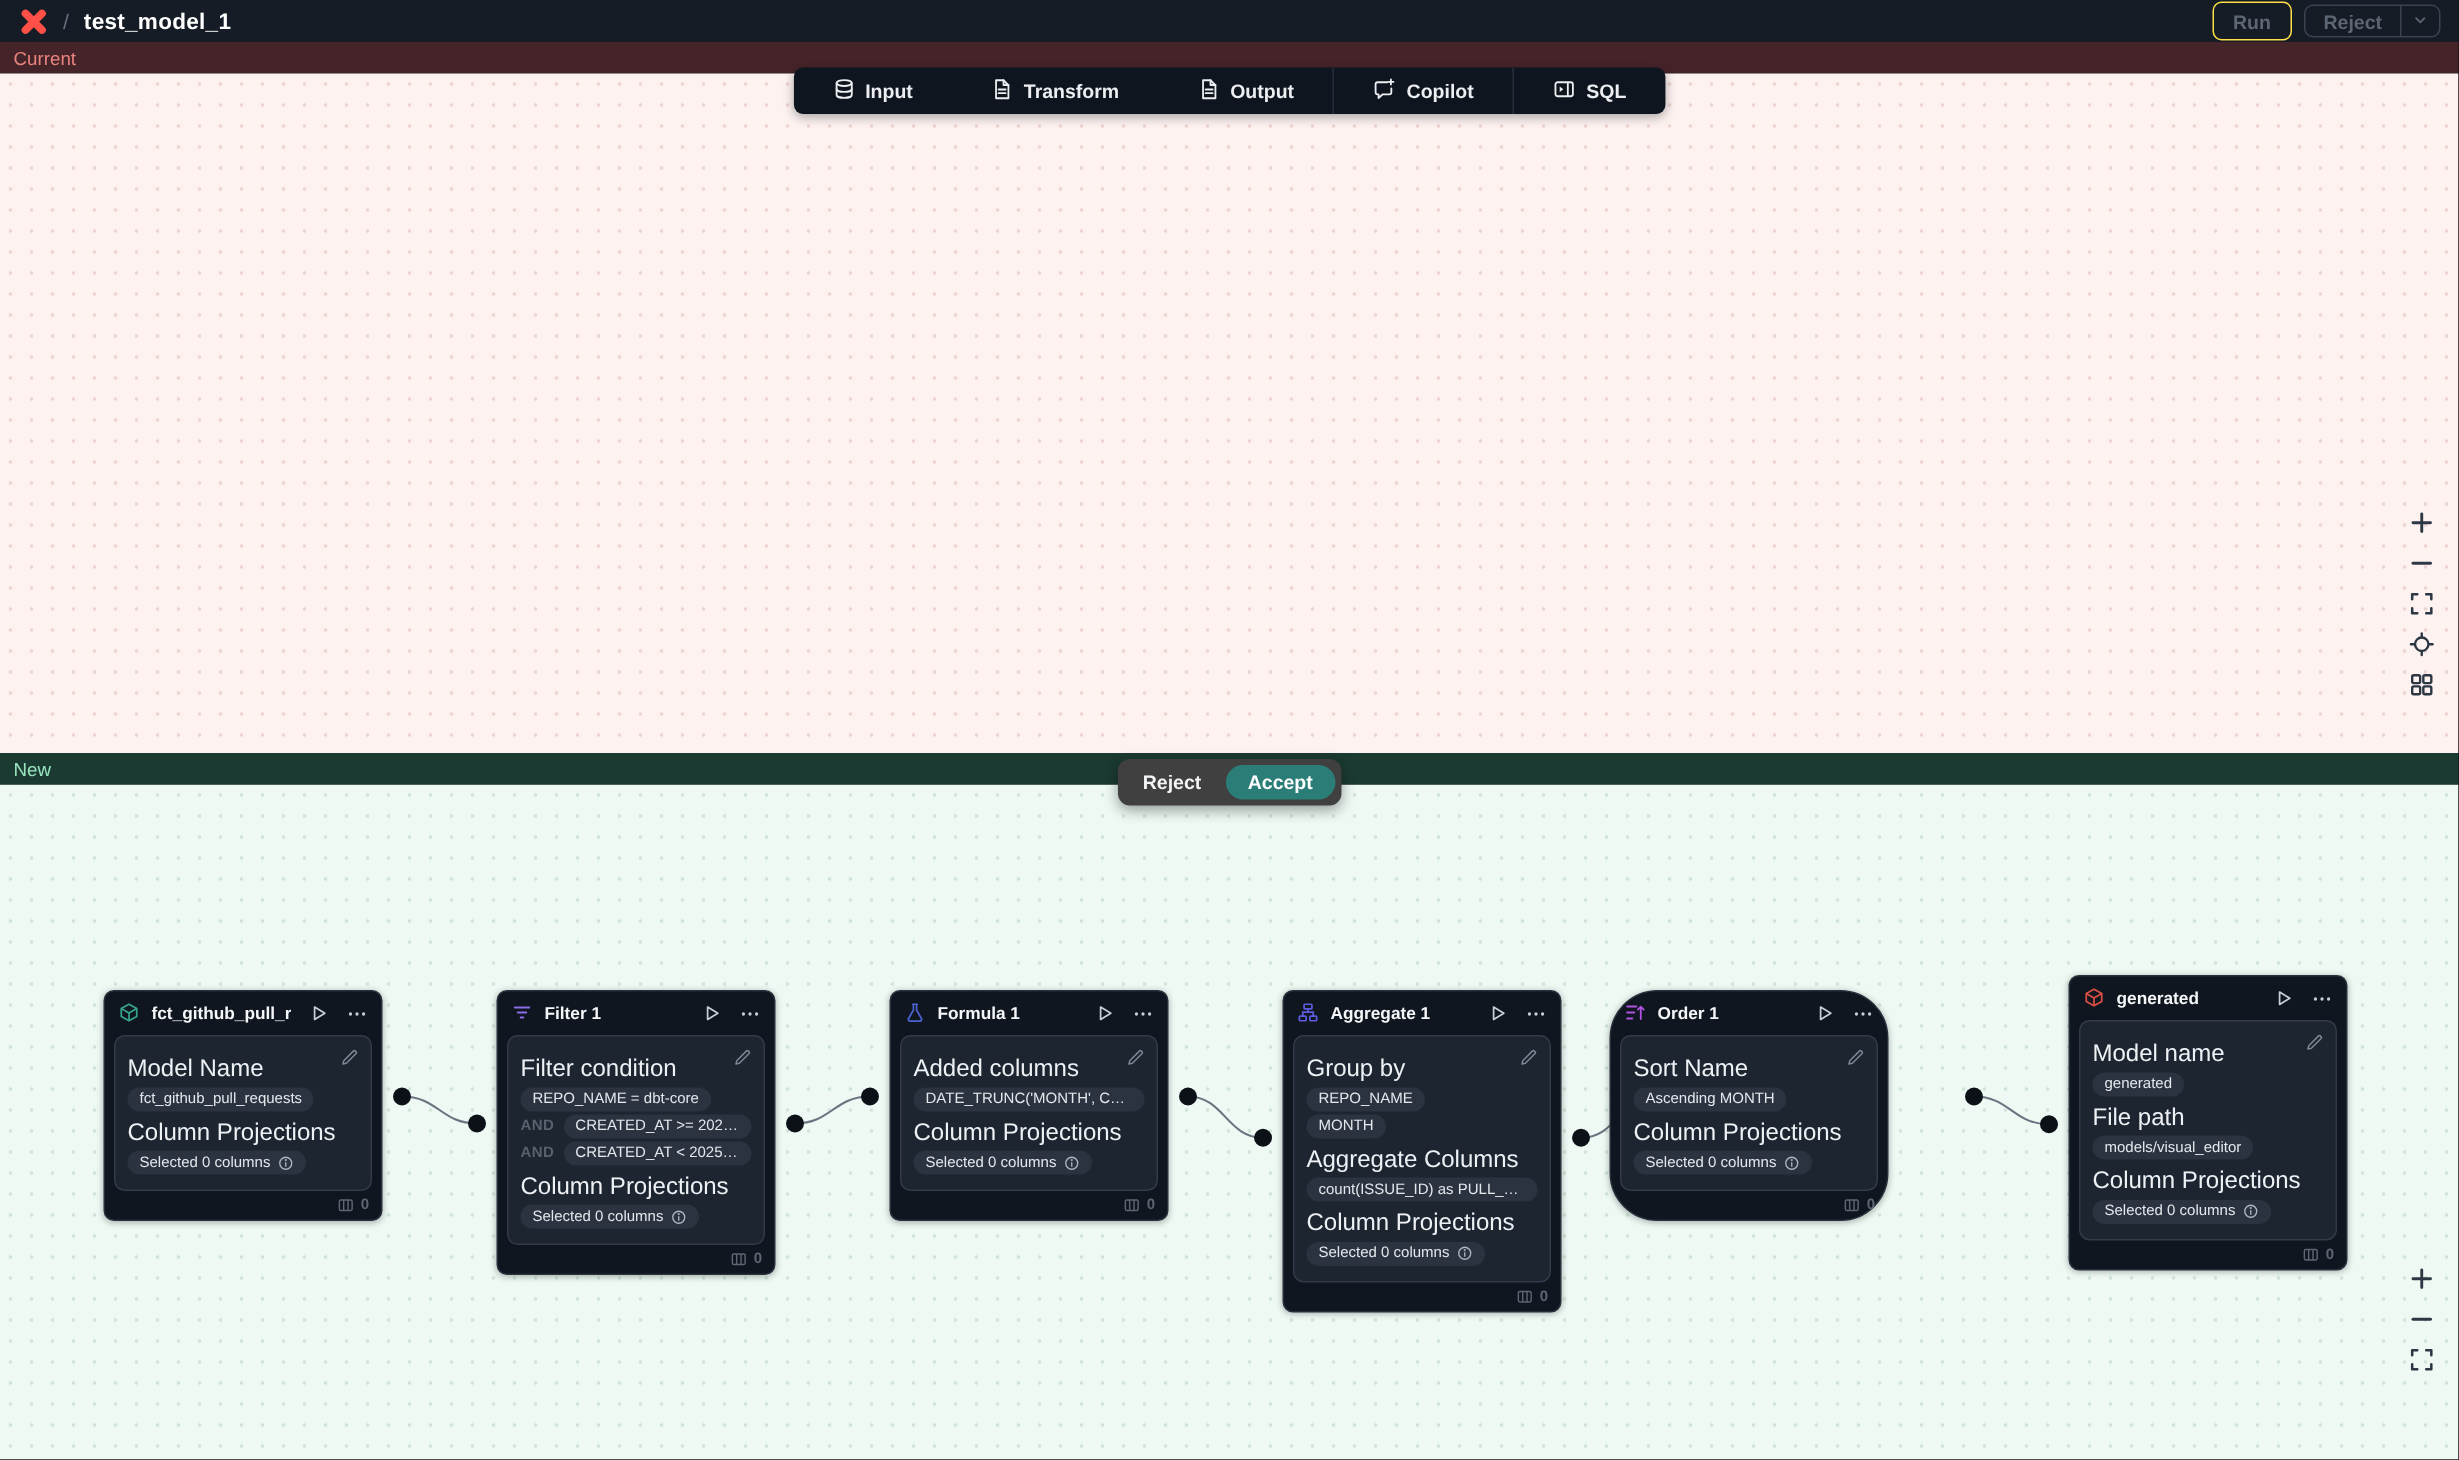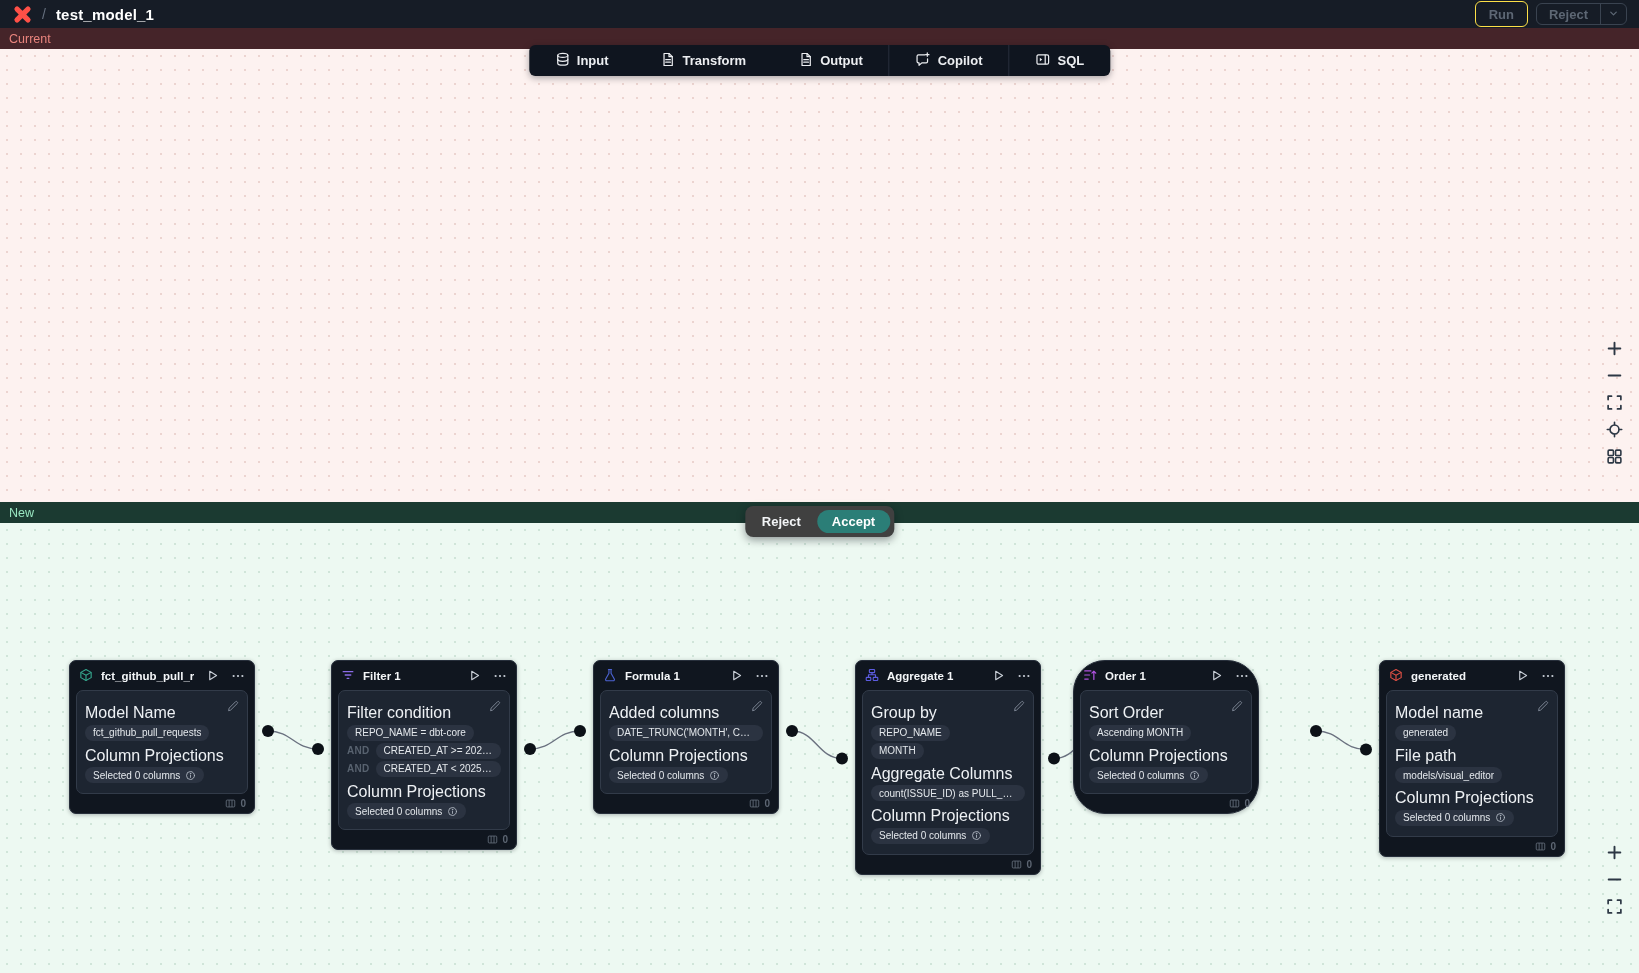--- a/index.html
+++ b/index.html
@@ -513,21 +513,21 @@
                   <circle cx="13" cy="8" r="1.25"></circle>
                 </svg>
               </span>
             </button>
           </div>
           <div class="node-panel">
             <span class="pencil"><svg width="12" height="12" viewBox="0 0 16 16" fill="none" stroke="currentColor" stroke-width="1.3" stroke-linecap="round" stroke-linejoin="round">
                 <path d="M2.2 13.8l.7-3L11.6 2.1a1 1 0 0 1 1.4 0l.9.9a1 1 0 0 1 0 1.4L5.2 13.1z"></path>
               </svg></span>
             <div class="field">
-              <div class="field-label">Sort Order</div>
+              <div class="field-label">Sort Name</div>
               <div class="pill-row">
                 <span class="pill">
                   <span class="pill-text">Ascending MONTH</span>
                 </span>
               </div>
             </div>
             <div class="field">
               <div class="field-label">Column Projections</div>
               <div class="pill-row">
                 <span class="pill">
@@ -546,21 +546,21 @@
           <div class="node-footer">
             <span style="display: flex;">
               <svg width="11" height="11" viewBox="0 0 16 16" fill="none" stroke="currentColor" stroke-width="1.4" stroke-linejoin="round">
                 <rect x="1.8" y="3" width="12.4" height="10" rx="1.4"></rect>
                 <path d="M6 3v10M10.2 3v10"></path>
               </svg>
             </span>
             <span>0</span>
           </div>
         </div>
-        <div class="node" style="left: 1379px; top: 137px;">
+        <div class="node" style="left: 1379px; top: 127px;">
           <div class="node-header">
             <span class="node-icon" style="display: flex; color: rgb(221, 79, 68);">
               <svg width="14" height="14" viewBox="0 0 16 16" fill="none" stroke="currentColor" stroke-width="1.3" stroke-linejoin="round">
                 <path d="M8 1.7 13.9 5v6L8 14.3 2.1 11V5Z"></path>
                 <path d="M2.1 5 8 8.3 13.9 5M8 8.3v6"></path>
               </svg>
             </span>
             <span class="node-title">generated</span>
             <button class="node-play">
               <span style="display: flex;">

